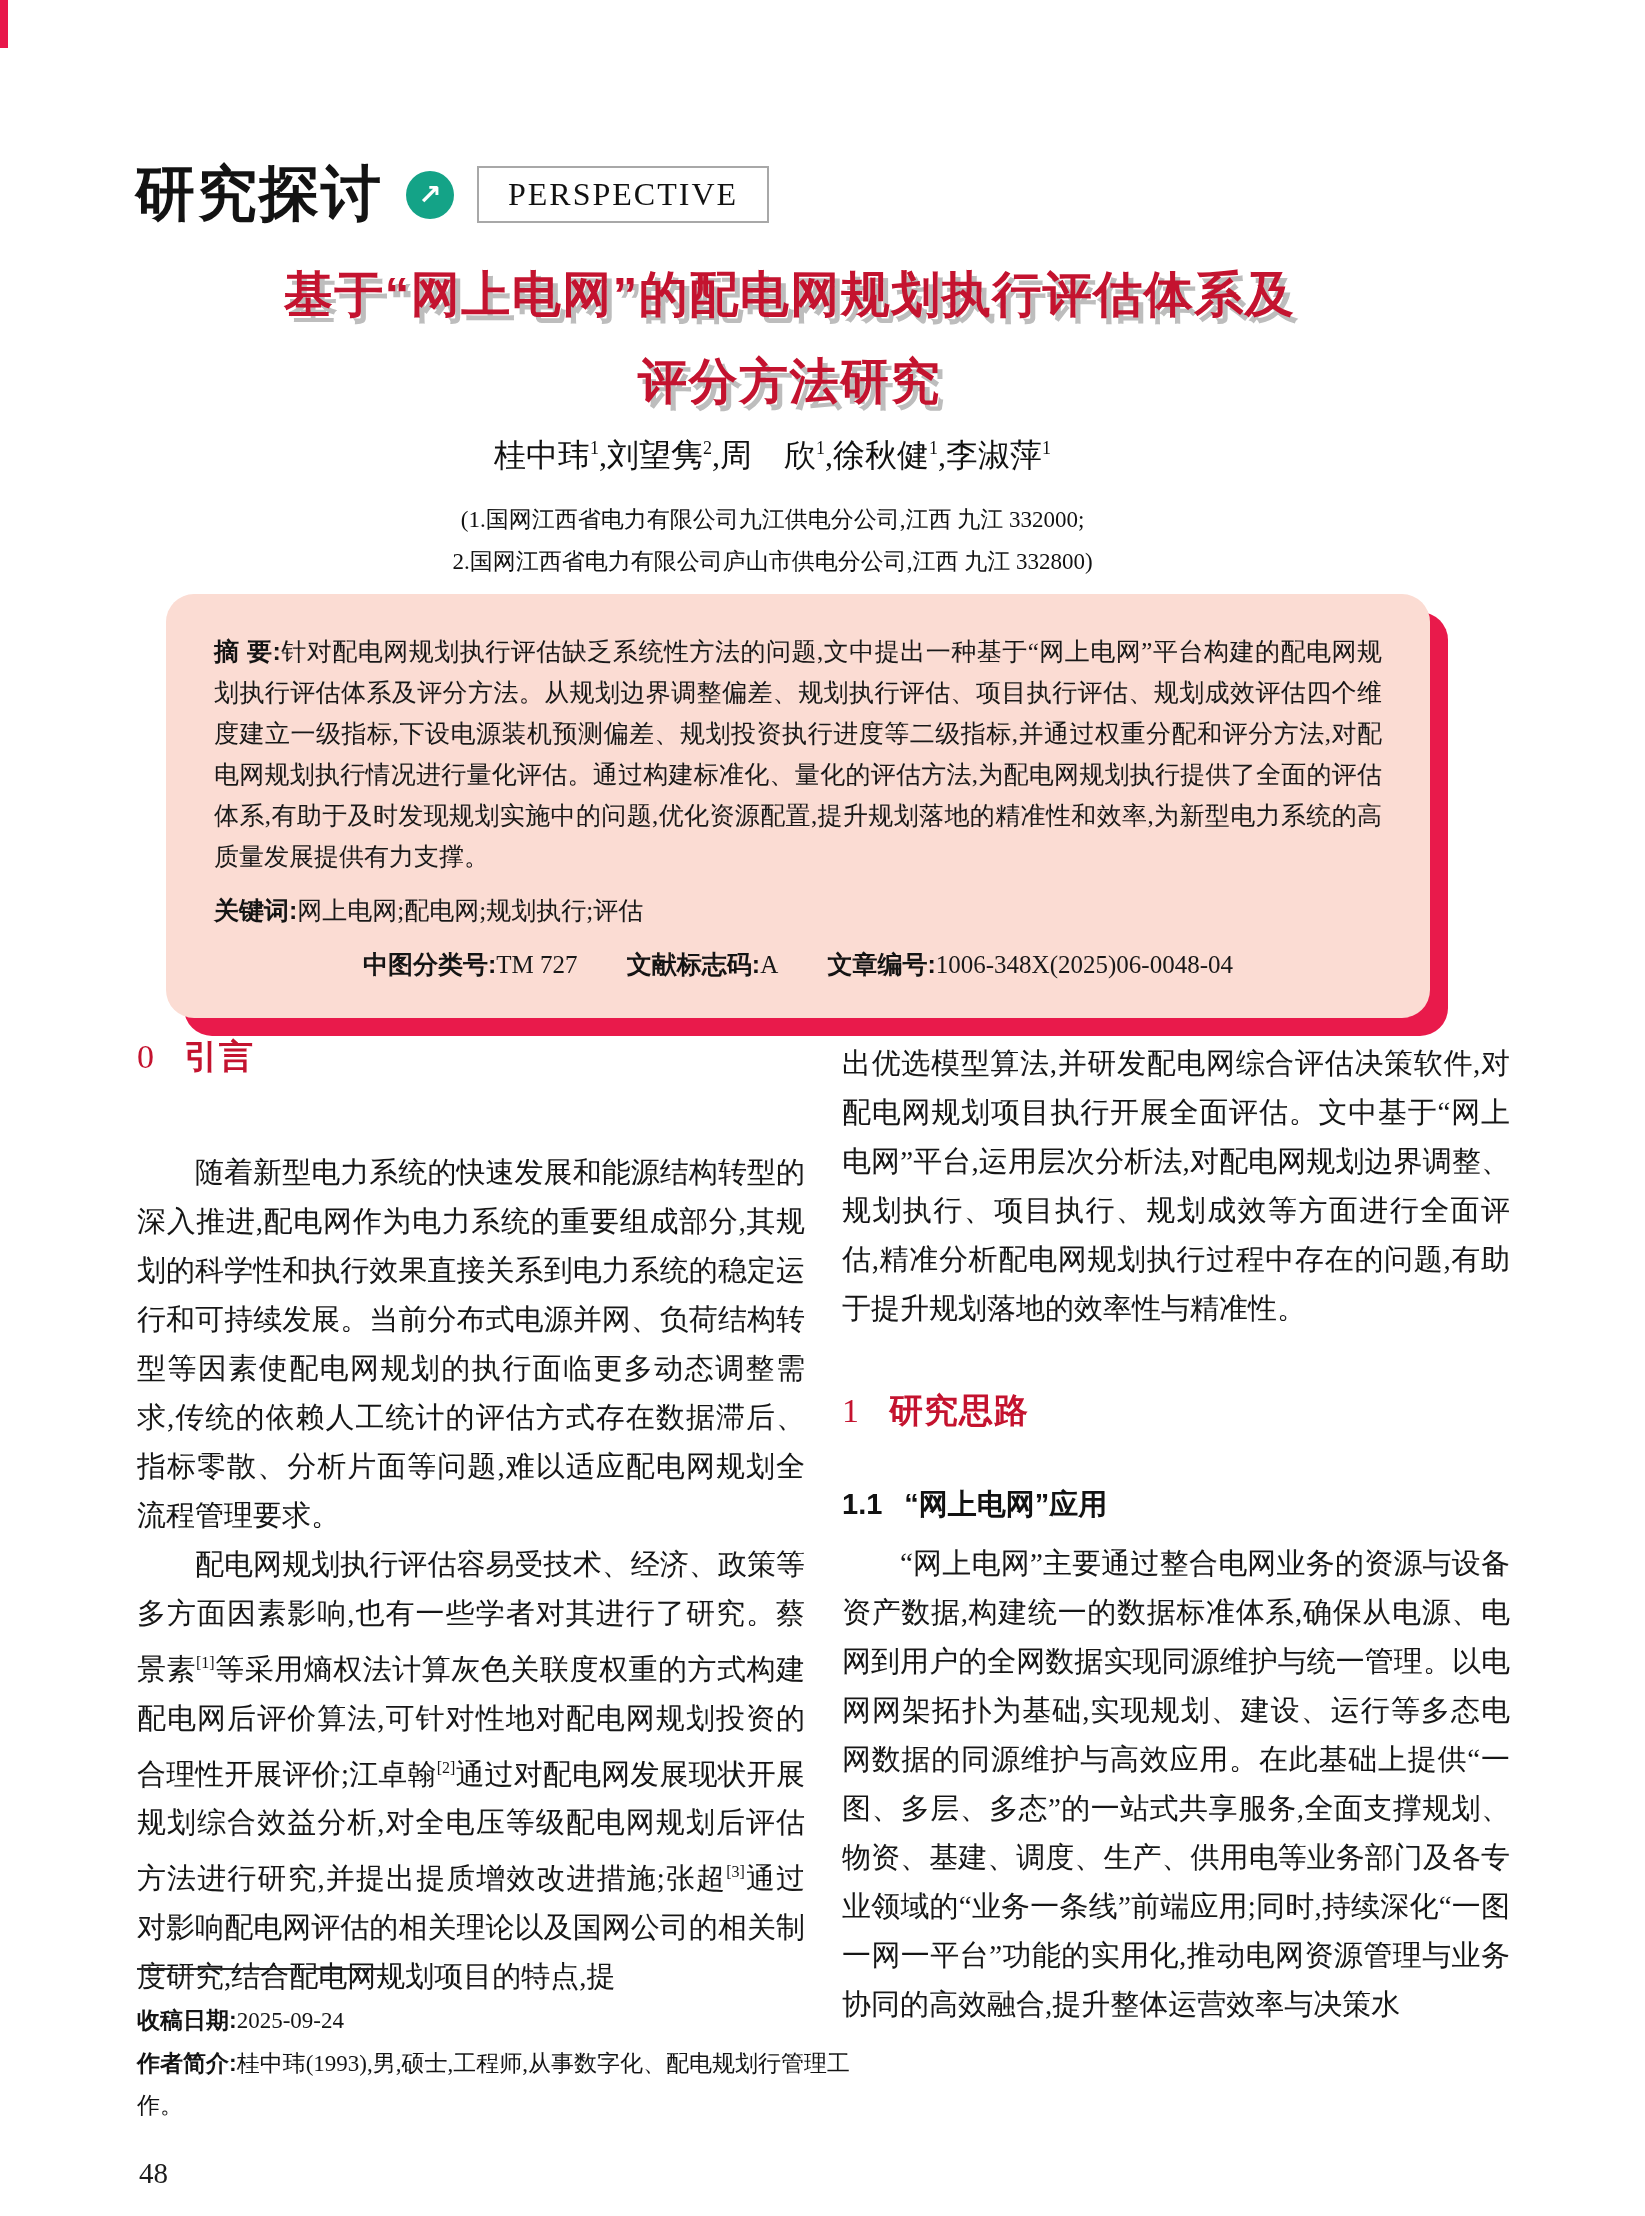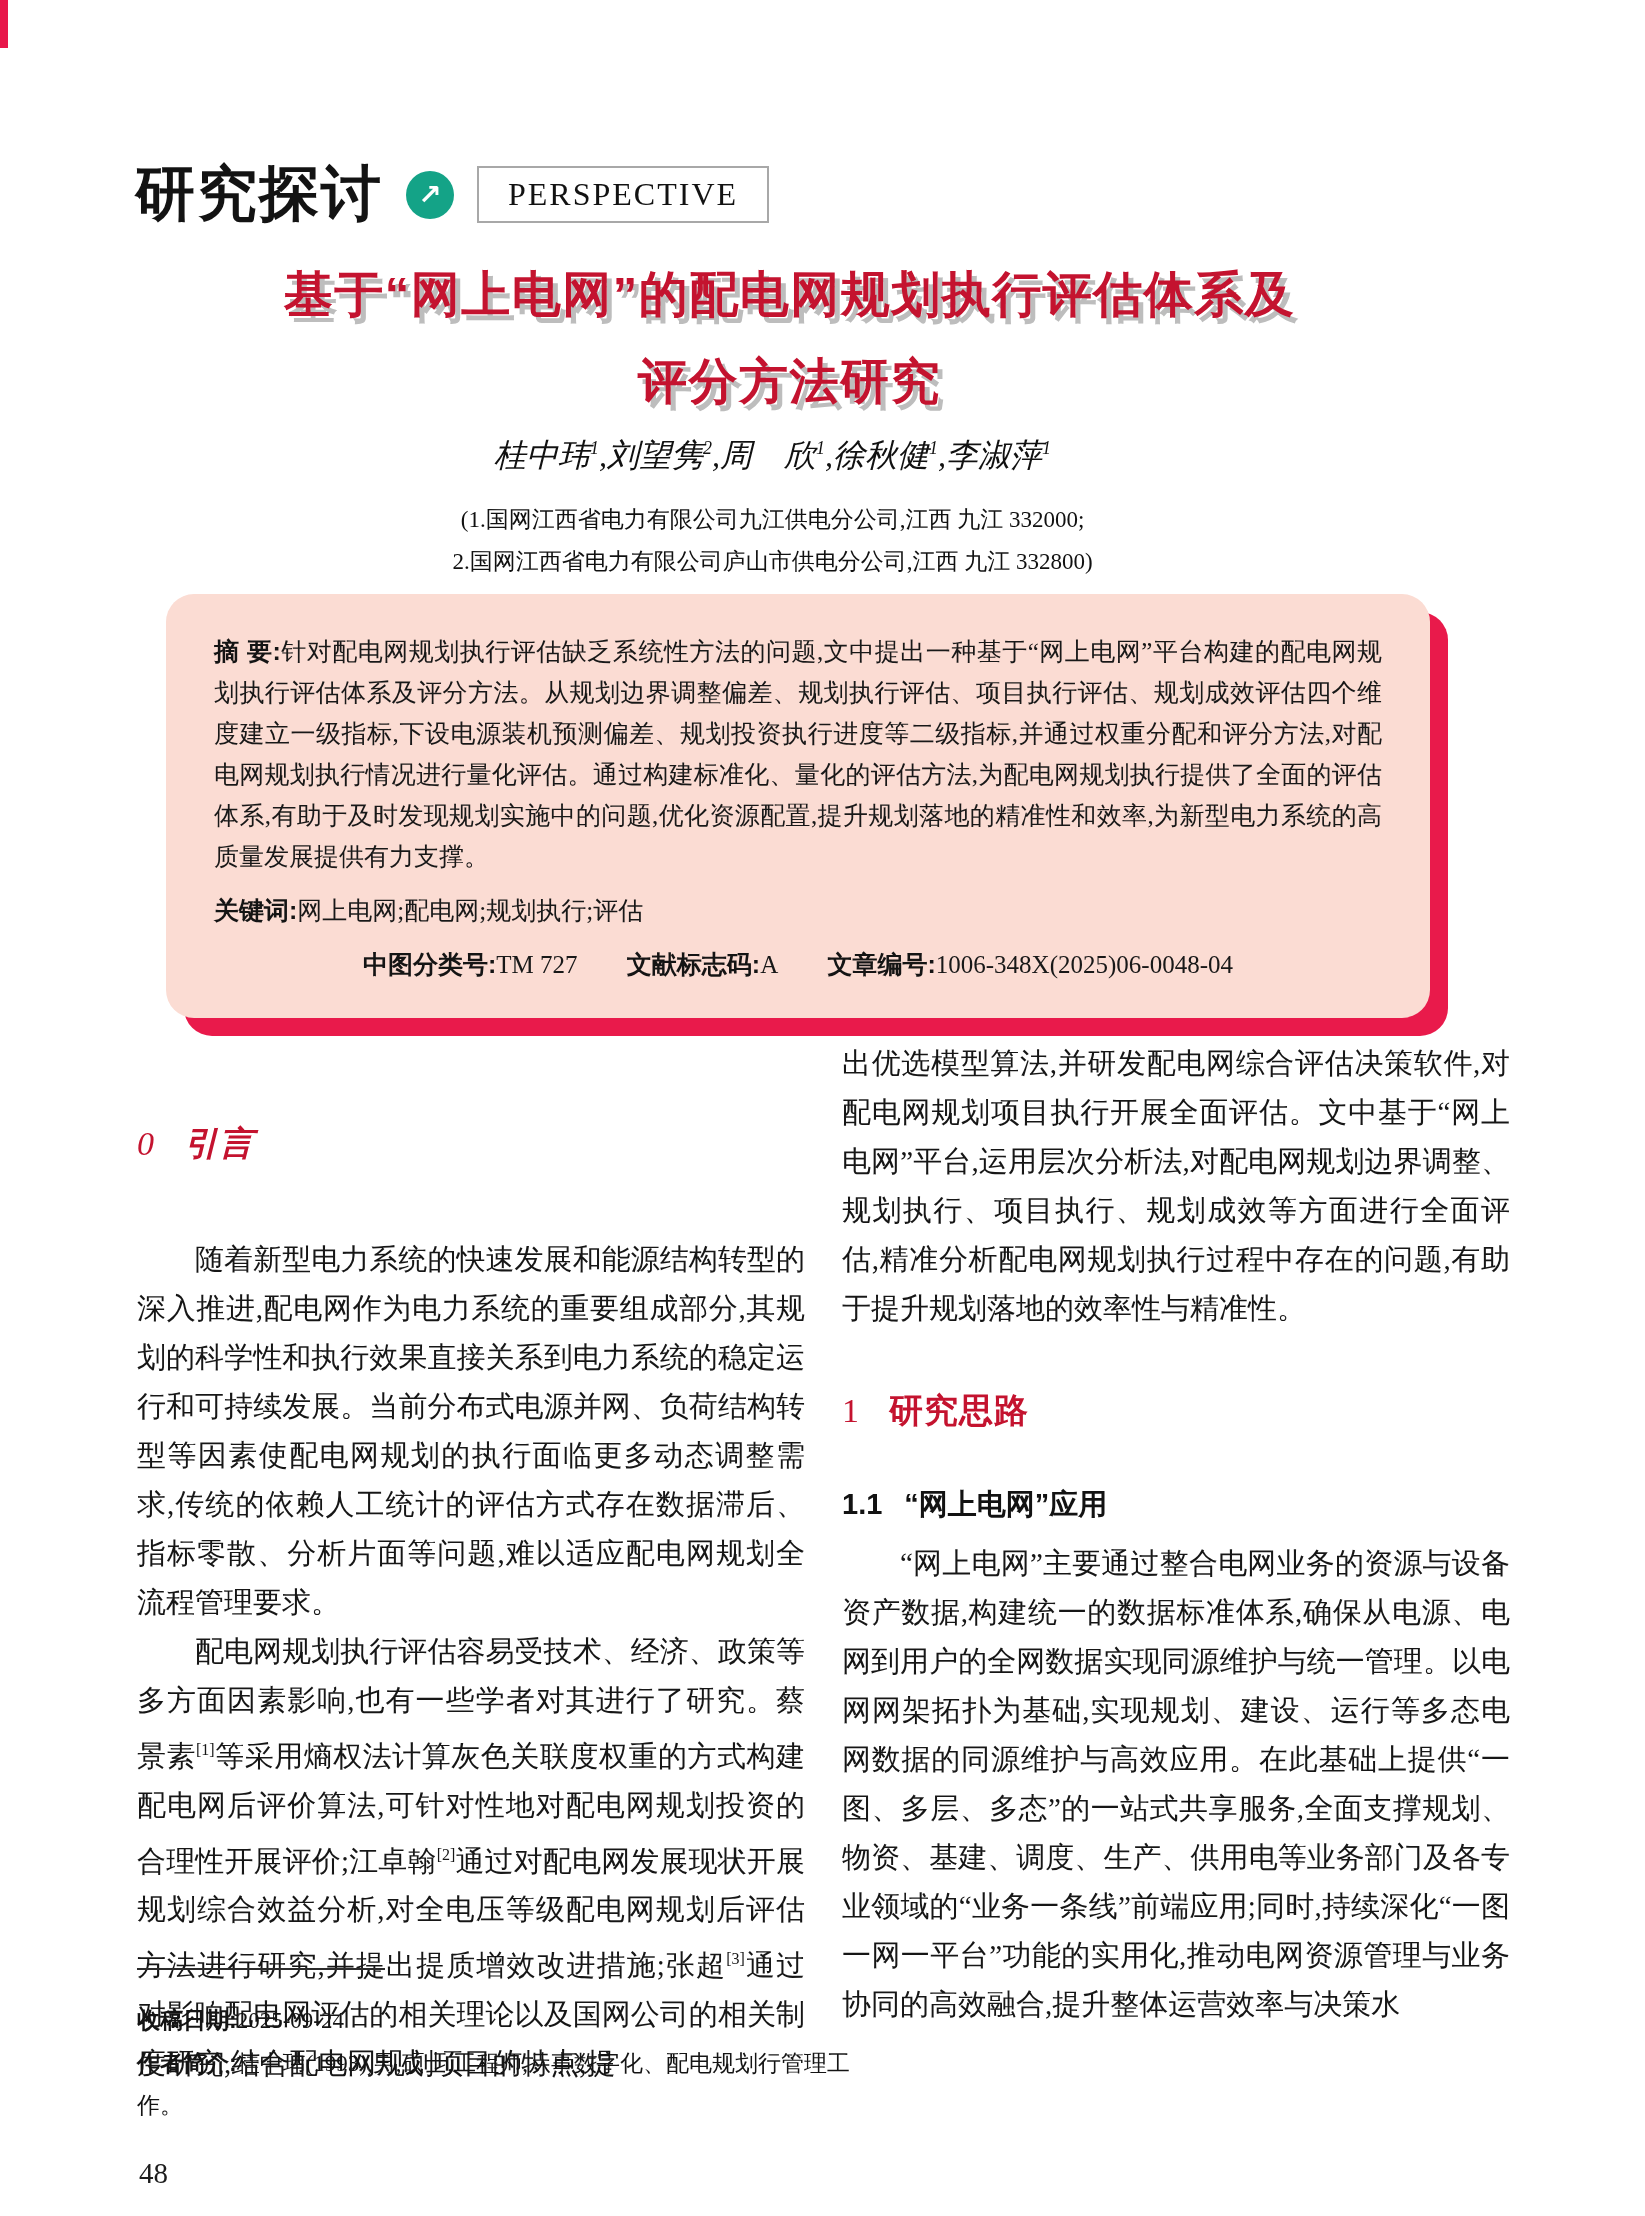--- a/index.html
+++ b/index.html
@@ -44,21 +44,21 @@
     text-align:center;
     font-family:"Liberation Sans","DejaVu Sans",sans-serif;
     font-weight:bold;font-size:49px;line-height:87px;
     color:#c4132f;letter-spacing:1.5px;
     text-shadow:5px 5.5px 0 #bdbdbd;
     padding-left:34px;
   }
   
   .authors{
     position:absolute;left:0;right:0;top:434px;
-    text-align:center;font-size:32px;color:#111;font-style:italic;
+    text-align:center;font-size:32px;color:#111;
   }
   .authors sup{font-size:18px;vertical-align:super;}
   
   .affiliations{
     position:absolute;left:0;right:0;top:499px;
     text-align:center;font-size:23px;line-height:42px;color:#111;
   }
   
   .abstract-box{
     position:absolute;left:166px;top:594px;width:1264px;
@@ -91,21 +91,21 @@
   .col p sup{font-size:16px;vertical-align:super;}
   h2.sec{
     margin:0;color:#c4132f;font-size:34px;line-height:34px;
     font-family:"Liberation Sans","DejaVu Sans",sans-serif;
     font-weight:bold;letter-spacing:1px;
   }
   h2.sec .sec-num{
     font-family:"Liberation Serif","DejaVu Serif",serif;
     font-weight:500;margin-right:29px;
   }
-  .left-col h2.sec{margin-top:87px;margin-bottom:74px;font-style:italic;}
+  .left-col h2.sec{margin-bottom:74px;}
   .left-col p+p{margin-top:0;}
   .right-col h2.sec{margin-top:60px;margin-bottom:0;}
   h3.subsec{
     margin:59px 0 17px 0;color:#121212;font-size:29px;line-height:35px;
     font-family:"Liberation Sans","DejaVu Sans",sans-serif;
     font-weight:bold;
   }
   h3.subsec .sub-num{
     font-family:"Liberation Sans","DejaVu Sans",sans-serif;
     margin-right:22px;

